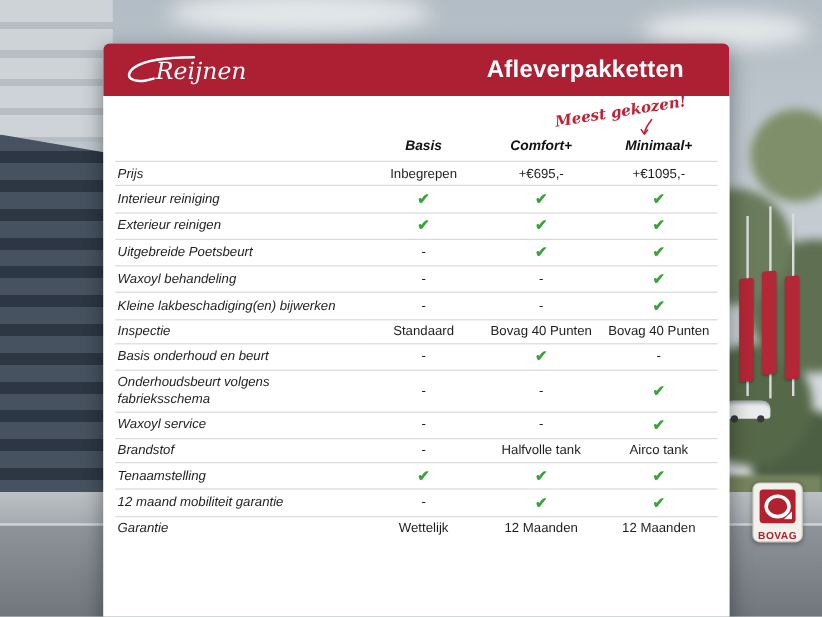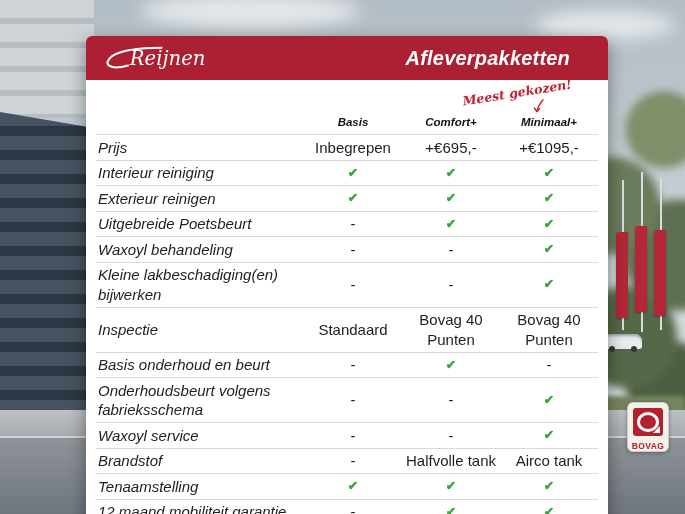--- a/index.html
+++ b/index.html
@@ -55,32 +55,32 @@
   .bovag-icon { width:30px; height:30px; background:#b3202e; border-radius:3px; position:relative; }
   .bovag-icon::before { content:""; position:absolute; inset:4px; border:3px solid #fff; border-radius:50%; }
   .bovag-icon::after { content:""; position:absolute; right:3px; bottom:3px; width:7px; height:7px;
     background:#fff; clip-path:polygon(0 100%,100% 0,100% 100%); }
   .bovag-text { color:#b3202e; font-weight:bold; font-size:8.5px; letter-spacing:.4px; margin-top:5px; }
   
   .card { position:absolute; left:86px; top:36px; width:522px; height:496px;
     background:#ffffff; border-radius:6px; box-shadow:0 6px 18px rgba(0,0,0,.4); overflow:hidden; }
   .card-header { height:44px; background:#ad1f32; display:flex; align-items:center; padding:0 0 0 14px; }
   .logo-svg { width:140px; height:36px; }
-  .header-title { margin-left:auto; margin-right:38px; color:#fff; font-weight:bold; font-size:20px; letter-spacing:.2px;font-style:italic; }
+  .header-title { margin-left:auto; margin-right:38px; color:#fff; font-weight:bold; font-size:20px; letter-spacing:.2px; }
   .table-wrap { padding:0 10px 6px; }
   .annotation { position:relative; height:32px; }
   .annotation-text { position:absolute; right:26px; top:5px; transform:rotate(-9deg);
     color:#c22033; font-family:"DejaVu Serif", serif; font-style:italic; font-weight:bold; font-size:12.5px; white-space:nowrap; }
   .annotation-arrow { position:absolute; right:52px; top:19px; width:15px; height:15px; }
   table.pkg { border-collapse:collapse; width:502px; table-layout:fixed; }
   col.lbl { width:208px; } col.val { width:98px; }
   .pkg thead th { font-size:11.5px; font-weight:bold; font-style:italic; text-align:center;
     padding:4px 2px 6px; color:#111; }
   .pkg thead th.blank { text-align:left; }
-  .pkg tbody td { border-top:1px solid #dadada; padding:2.5px 2px; font-size:15px; line-height:1.3;
+  .pkg tbody td { border-top:1px solid #dadada; padding:2.5px 2px; font-size:11px; line-height:1.3;
     vertical-align:middle; color:#1e1e1e; }
   td.row-label { font-style:italic; text-align:left; }
   td.cell { text-align:center; }
   td.cell.check { color:#3aa43a; font-weight:bold; font-size:12.5px; }
 </style>
 </head>
 <body>
 
 <div class="stage">
 

